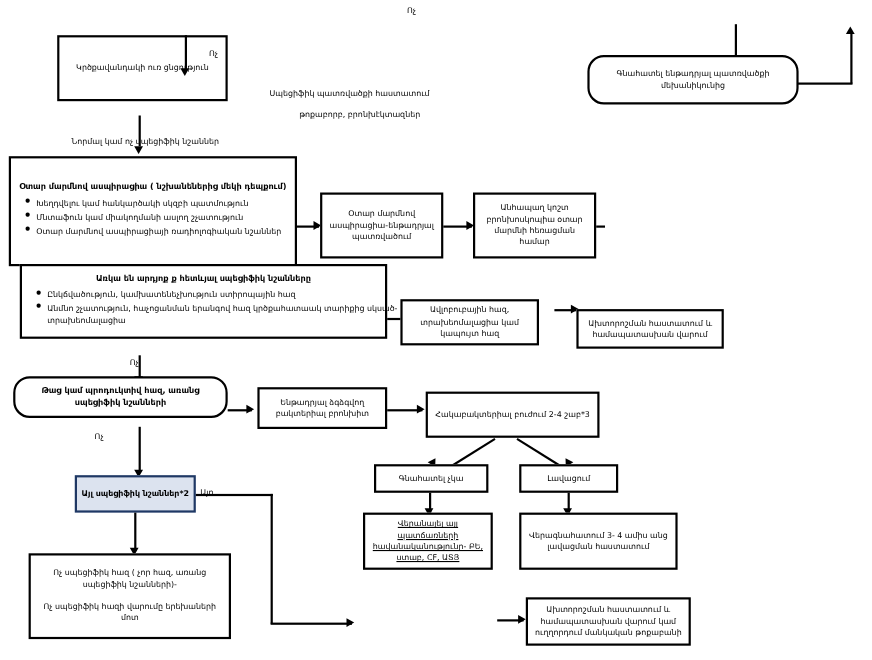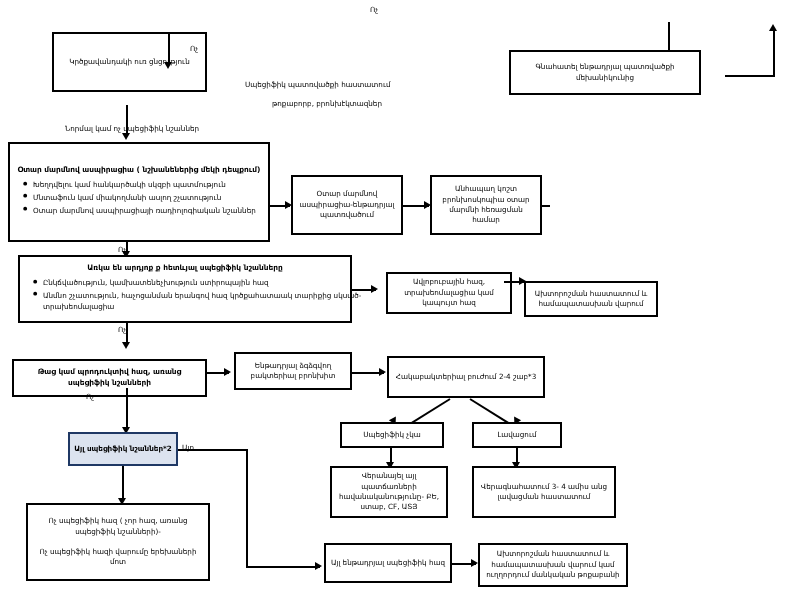--- a/index.html
+++ b/index.html
@@ -117,21 +117,21 @@
 
   <div class="box" style="left:52px; top:32px; width:155px; height:60px;">
     <div>Կրծքավանդակի ուռ ցնցություն</div>
   </div>
 
   <div class="lbl" style="left:190px; top:44px;">Ոչ</div>
 
   <div class="ln v" style="left:168px; top:32px; height:32px;"></div>
   <div class="arrow down" style="left:164px; top:62px;"></div>
 
-  <div class="box" style="left:509px; top:50px; width:192px; height:45px;">
+  <div class="box" style="left:534px; top:50px; width:192px; height:45px;border-radius:15px;">
     <div>Գնահատել ենթադրյալ պատռվածքի մեխանիկունից</div>
   </div>
 
   <div class="ln h" style="left:725px; top:75px; width:50px;"></div>
   <div class="ln v" style="left:773px; top:30px; height:46px;"></div>
   <div class="arrow up" style="left:769px; top:24px;"></div>
   <div class="ln v" style="left:668px; top:22px; height:28px;"></div>
 
   <div class="lbl" style="left:245px; top:80px;">Սպեցիֆիկ պատռվածքի հաստատում</div>
   <div class="lbl" style="left:272px; top:99px;">թոքաբորբ, բրոնխէկտազներ</div>
@@ -164,48 +164,48 @@
 
   <div class="ln h" style="left:403px; top:205px; width:26px;"></div>
   <div class="arrow right" style="left:424px; top:201px;"></div>
 
   <div class="box" style="left:430px; top:175px; width:112px; height:60px;">
     <div>Անհապաղ կոշտ բրոնխոսկոպիա օտար մարմնի հեռացման համար</div>
   </div>
 
   <div class="ln h" style="left:542px; top:205px; width:8px;"></div>
 
-  <div class="box left-align" style="left:18px; top:255px; width:334px; height:68px;">
+  <div class="box left-align" style="left:18px; top:240px; width:334px; height:68px;">
     <div class="hdr">Առկա են արդյոք ք հետևյալ սպեցիֆիկ նշանները</div>
     <ul class="bullets">
       <li>Ընկճվածություն, կամխատենեչխություն ստիրոպային հազ</li>
       <li>Անմնո շչատություն, հաչոցանման երանգով հազ կրծքահատաակ տարիքից սկսած- տրախեոմալացիա</li>
     </ul>
   </div>
 
   <div class="lbl" style="left:118px; top:325px;">Ոչ</div>
 
   <div class="ln v" style="left:126px; top:323px; height:22px;"></div>
   <div class="arrow down" style="left:122px; top:342px;"></div>
 
   <div class="ln h" style="left:352px; top:289px; width:24px;"></div>
   <div class="arrow right" style="left:371px; top:285px;"></div>
 
-  <div class="box" style="left:386px; top:272px; width:126px; height:42px;">
+  <div class="box" style="left:364px; top:272px; width:126px; height:42px;">
     <div>Ավլոբուբային հազ, տրախեոմալացիա կամ կապույտ հազ</div>
   </div>
 
   <div class="ln h" style="left:504px; top:281px; width:20px;"></div>
   <div class="arrow right" style="left:519px; top:277px;"></div>
 
   <div class="box" style="left:524px; top:281px; width:134px; height:36px;">
     <div>Ախտորոշման հաստատում և համապատասխան վարում</div>
   </div>
 
-  <div class="box" style="left:12px; top:359px; width:195px; height:38px;">
+  <div class="box" style="left:12px; top:342px; width:195px; height:38px;border-radius:15px;">
     <div class="hdr">Թաց կամ պրոդուկտիվ հազ, առանց սպեցիֆիկ նշանների</div>
   </div>
 
   <div class="lbl" style="left:86px; top:392px;">Ոչ</div>
 
   <div class="ln h" style="left:207px; top:372px; width:22px;"></div>
   <div class="arrow right" style="left:224px; top:368px;"></div>
 
   <div class="box" style="left:234px; top:352px; width:118px; height:38px;">
     <div>Ենթադրյալ ձգձգվող բակտերիալ բրոնխիտ</div>
@@ -217,33 +217,33 @@
   <div class="box" style="left:387px; top:356px; width:158px; height:42px;">
     <div>Հակաբակտերիալ բուժում 2-4 շաբ*3</div>
   </div>
 
   <div class="diag" style="left:450px; top:398px; width:56px; transform: rotate(148deg);"></div>
   <div class="arrow down" style="left:390px; top:418px; transform: rotate(-28deg);"></div>
   <div class="diag" style="left:470px; top:398px; width:56px; transform: rotate(32deg);"></div>
   <div class="arrow down" style="left:512px; top:418px; transform: rotate(28deg);"></div>
 
   <div class="box" style="left:340px; top:422px; width:104px; height:26px;">
-    <div>Սպեցիֆիկ չկա</div>
+    <div>Գնահատել չկա</div>
   </div>
 
   <div class="box" style="left:472px; top:422px; width:90px; height:26px;">
     <div>Լավացում</div>
   </div>
 
   <div class="ln v" style="left:390px; top:448px; height:20px;"></div>
   <div class="arrow down" style="left:386px; top:462px;"></div>
   <div class="ln v" style="left:516px; top:448px; height:20px;"></div>
   <div class="arrow down" style="left:512px; top:462px;"></div>
 
-  <div class="box" style="left:330px; top:466px; width:118px; height:52px;">
+  <div class="box" style="left:330px; top:466px; width:118px; height:52px;text-decoration:underline;">
     <div>Վերանայել այլ պատճառների հավանականությունը- ԲԵ, ստաբ, CF, ԱՏՅ</div>
   </div>
 
   <div class="box" style="left:472px; top:466px; width:144px; height:52px;">
     <div>Վերագնահատում 3- 4 ամիս անց լավացման հաստատում</div>
   </div>
 
   <div class="ln v" style="left:126px; top:388px; height:42px;"></div>
   <div class="arrow down" style="left:122px; top:427px;"></div>
 
@@ -260,23 +260,20 @@
 
   <div class="ln v" style="left:122px; top:466px; height:35px;"></div>
   <div class="arrow down" style="left:118px; top:498px;"></div>
 
   <div class="box" style="left:26px; top:503px; width:184px; height:78px;">
     <div>Ոչ սպեցիֆիկ հազ ( չոր հազ, առանց սպեցիֆիկ նշանների)-</div>
     <div style="height:10px;"></div>
     <div>Ոչ սպեցիֆիկ հազի վարումը երեխաների մոտ</div>
   </div>
 
-  <div class="box" style="left:324px; top:543px; width:128px; height:40px;">
-    <div>Այլ ենթադրյալ սպեցիֆիկ հազ</div>
-  </div>
 
   <div class="ln h" style="left:452px; top:563px; width:24px;"></div>
   <div class="arrow right" style="left:471px; top:559px;"></div>
 
   <div class="box" style="left:478px; top:543px; width:150px; height:44px;">
     <div>Ախտորոշման հաստատում և համապատասխան վարում կամ ուղղորդում մանկական թոքաբանի</div>
   </div>
 
 </div>
 

